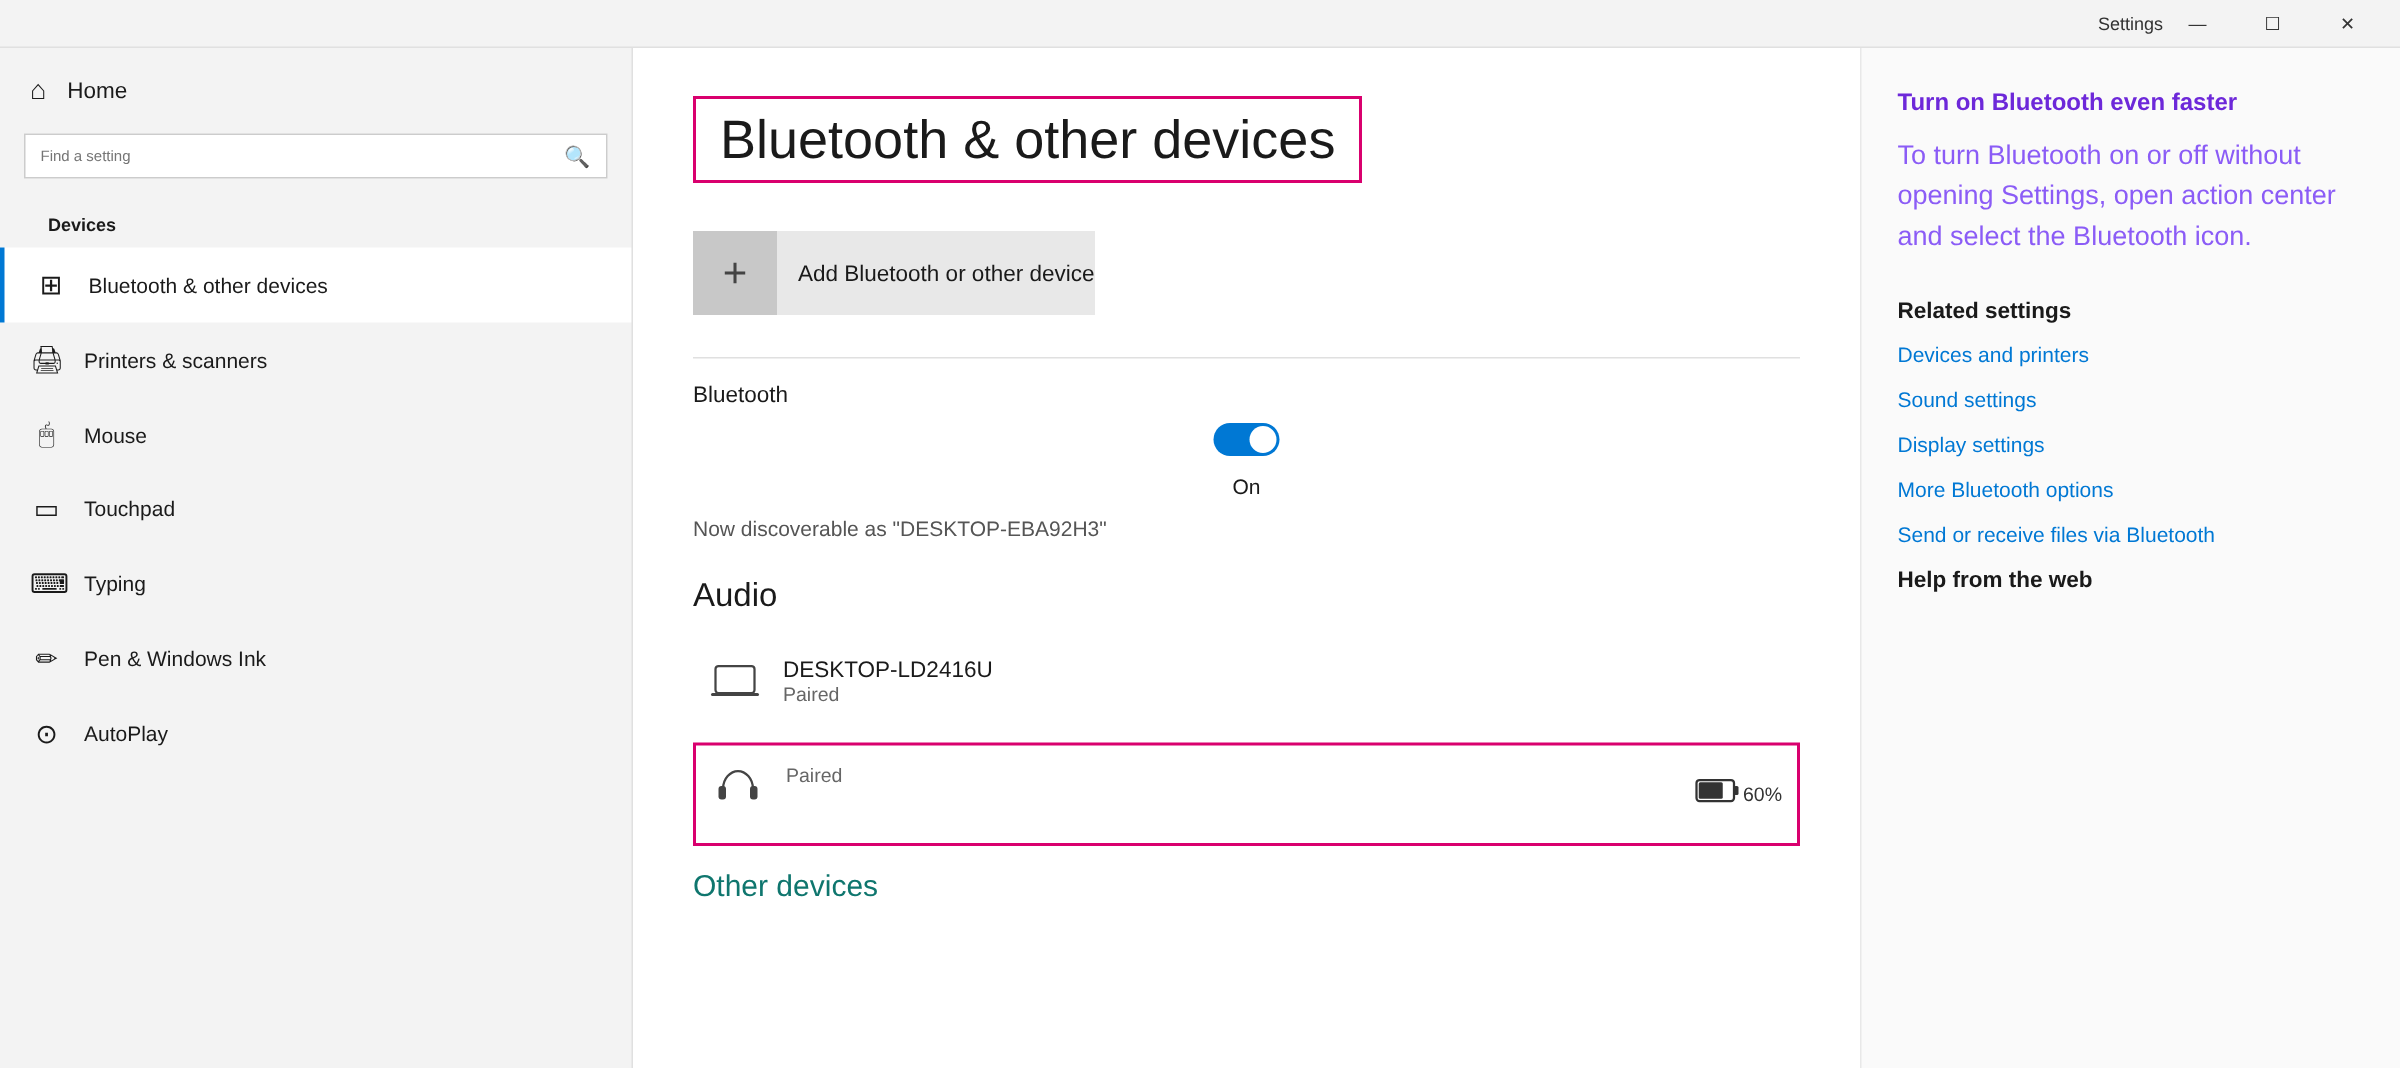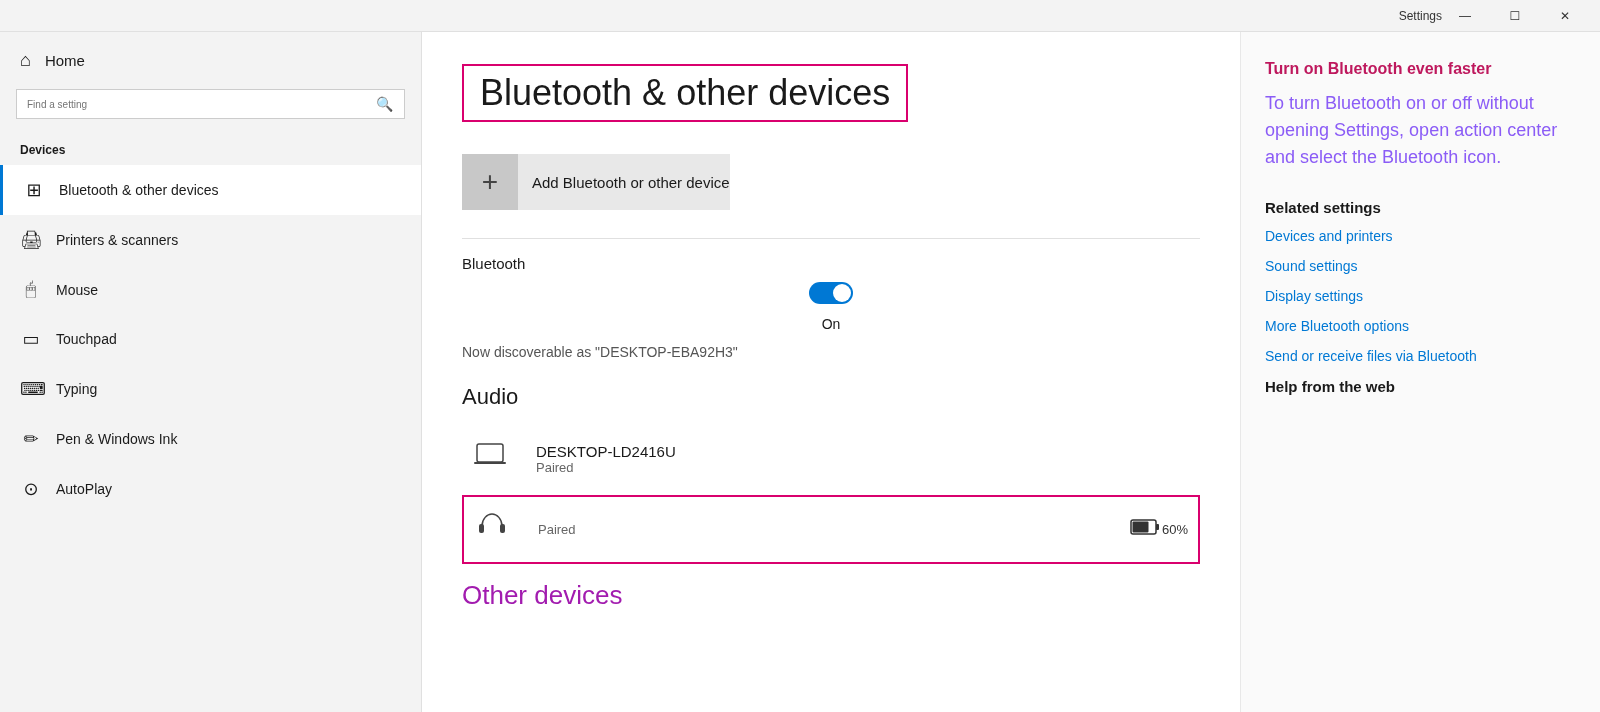--- a/index.html
+++ b/index.html
@@ -88,21 +88,21 @@
       color: #666;
     }
     .search-icon {
       color: #666;
       font-size: 14px;
     }
     .sidebar-section-label {
       font-size: 12px;
       font-weight: 700;
       color: #1a1a1a;
-      padding: 8px 20px 8px 20px;
+      padding: 8px 20px 8px 32px;
       text-transform: none;
       letter-spacing: 0;
     }
     .sidebar-item {
       display: flex;
       align-items: center;
       gap: 14px;
       padding: 14px 20px;
       cursor: pointer;
       font-size: 14px;
@@ -212,22 +212,21 @@
     }
 
     .audio-section-title {
       font-size: 22px;
       font-weight: 300;
       color: #1a1a1a;
       margin-bottom: 16px;
     }
     .device-item {
       display: flex;
-      align-items: center;
-      gap: 28px;
+      gap: 14px;
       padding: 12px 10px;
       margin-bottom: 4px;
     }
     .device-item.selected {
       border: 2px solid #d9006e;
       background: #fff;
     }
     .device-icon {
       font-size: 28px;
       color: #444;
@@ -254,38 +253,38 @@
     .battery-icon {
       font-size: 20px;
       color: #333;
     }
     .battery-pct {
       font-size: 13px;
       color: #333;
     }
 
     .other-devices-title {
-      font-size: 26px;
+      font-size: 20px;
       font-weight: 300;
-      color: #a21caf;
+      color: #0f766e;
       margin-top: 16px;
     }
 
     
     .right-panel {
       width: 360px;
       background: #fafafa;
       padding: 28px 24px;
       border-left: 1px solid #e8e8e8;
       overflow-y: auto;
     }
     .tip-title {
       font-size: 16px;
       font-weight: 600;
-      color: #be185d;
+      color: #6d28d9;
       margin-bottom: 12px;
     }
     .tip-text {
       font-size: 18px;
       color: #8b5cf6;
       line-height: 1.5;
       margin-bottom: 28px;
     }
     .related-title {
       font-size: 15px;

